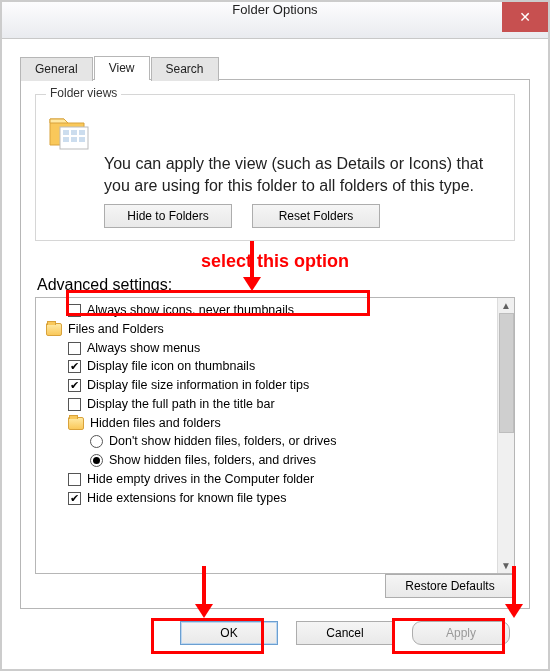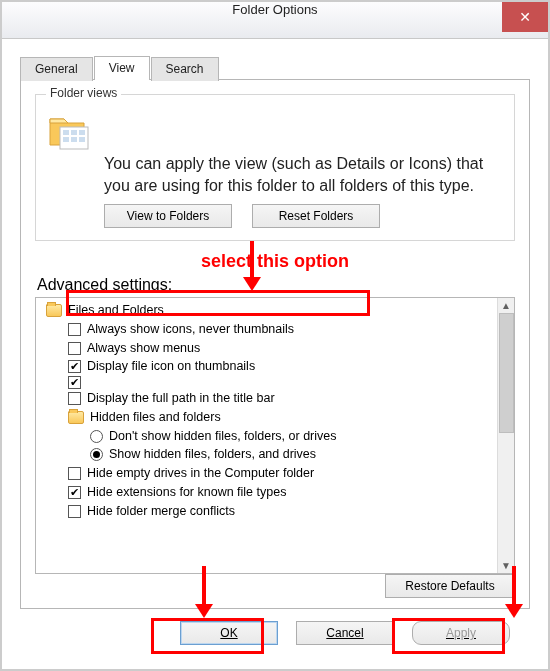--- a/index.html
+++ b/index.html
@@ -178,21 +178,20 @@
   .folder-ico::before {
     content: ""; position: absolute; top: -3px; left: 0;
     width: 7px; height: 3px; background: #f9c85a; border: 1px solid #d9a23a; border-bottom: none;
   }
   .redbox { position: absolute; border: 3px solid #ff0000; pointer-events: none; }
   .arrow-svg { position: absolute; pointer-events: none; }
   .lower-btn-row { display: flex; justify-content: flex-end; margin-top: 0; align-items: center; }
   .dlg-btns {
     display: flex; gap: 18px; justify-content: flex-end;
     margin: 12px 20px 0 0;
-    text-decoration: underline;
   }
   .dlg-btns .btn { min-width: 98px; }
 </style>
 </head>
 <body>
 
 <div class="titlebar">
   <span class="title">Folder Options</span>
   <div class="close-btn">
     <span>✕</span>
@@ -224,52 +223,53 @@
               <rect x="25" y="32" width="6" height="5" fill="#cde"></rect>
               <rect x="33" y="32" width="6" height="5" fill="#cde"></rect>
           </svg>
         </div>
         <div style="flex:1">
           <div class="fv-text">
             <span>You can apply the view (such as Details or Icons) that</span><br>
             <span>you are using for this folder to all folders of this type.</span>
           </div>
           <div class="fv-btns">
-            <div class="btn">View to Folders</div>
+            <div class="btn">Hide to Folders</div>
             <div class="btn">Reset Folders</div>
           </div>
         </div>
       </div>
     </div>
 
     <div class="annot">select this option</div>
 
     <div class="adv-label">Advanced settings:</div>
 
     <div class="tree-wrap">
       <div class="tree">
+        <div class="row l2">
+          <span class="chk"></span>
+          <span>Always show icons, never thumbnails</span>
+        </div>
+
         <div class="row l1">
           <span class="folder-ico"></span>
           <span>Files and Folders</span>
         </div>
-
-        <div class="row l2">
-          <span class="chk"></span>
-          <span>Always show icons, never thumbnails</span>
-        </div>
         <div class="row l2">
           <span class="chk"></span>
           <span>Always show menus</span>
         </div>
         <div class="row l2">
           <span class="chk">✔</span>
           <span>Display file icon on thumbnails</span>
         </div>
         <div class="row l2">
           <span class="chk">✔</span>
+          <span>Display file size information in folder tips</span>
         </div>
         <div class="row l2">
           <span class="chk"></span>
           <span>Display the full path in the title bar</span>
         </div>
 
         <div class="row l2">
           <span class="folder-ico"></span>
           <span>Hidden files and folders</span>
         </div>
@@ -284,24 +284,20 @@
           <span>Show hidden files, folders, and drives</span>
         </div>
 
         <div class="row l2">
           <span class="chk"></span>
           <span>Hide empty drives in the Computer folder</span>
         </div>
         <div class="row l2">
           <span class="chk">✔</span>
           <span>Hide extensions for known file types</span>
-        </div>
-        <div class="row l2">
-          <span class="chk"></span>
-          <span>Hide folder merge conflicts</span>
         </div>
       </div>
 
       <div class="sb">
         <span class="sb-arrow">▲</span>
         <div class="sb-thumb"></div>
         <div class="sb-track"></div>
         <span class="sb-arrow">▼</span>
       </div>
     </div>

